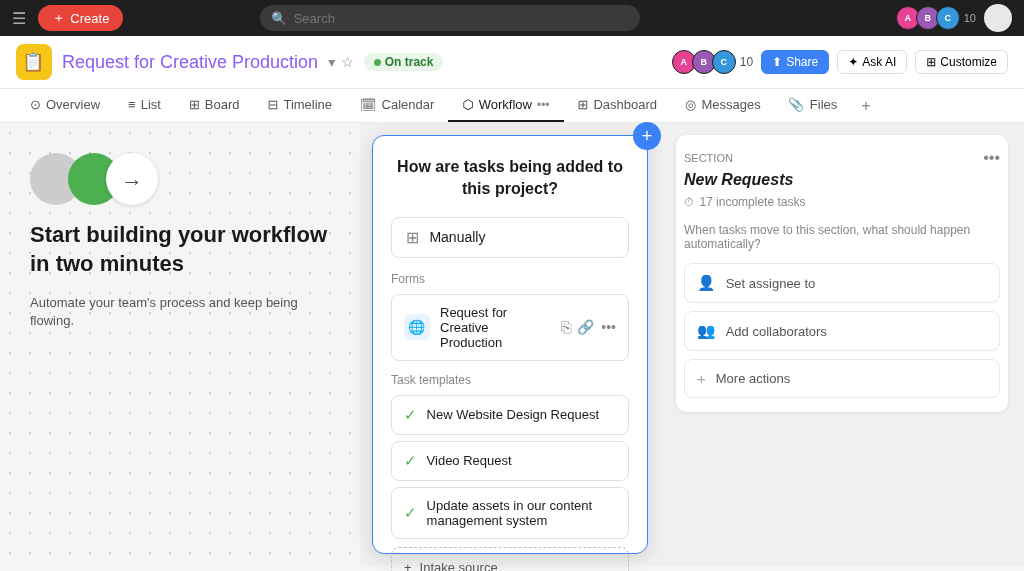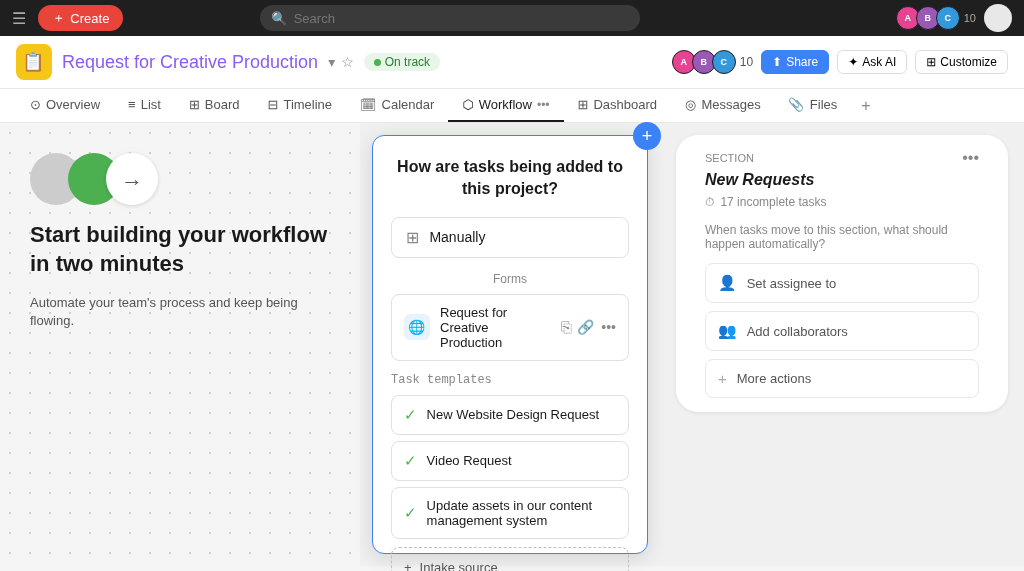--- a/index.html
+++ b/index.html
@@ -110,21 +110,21 @@
       gap: 6px;
       color: #888;
       font-size: 14px;
     }
     .status-badge {
       background: #e8f5e9;
       color: #2e7d32;
       border-radius: 12px;
       padding: 2px 10px;
       font-size: 12px;
-      font-weight: 400;
+      font-weight: 700;
       display: flex;
       align-items: center;
       gap: 4px;
       text-align: center;
     }
     .status-dot { width: 7px; height: 7px; background: #4caf50; border-radius: 50%; }
     .header-right-actions {
       margin-left: auto;
       display: flex;
       align-items: center;
@@ -290,21 +290,20 @@
     }
     .manually-icon {
       color: #888;
       font-size: 16px;
     }
     .section-label {
       font-size: 12px;
       color: #888;
       font-weight: 500;
       margin-bottom: 8px;
-      text-align: center;
     }
     .form-item {
       border: 1px solid #e0e0e0;
       border-radius: 8px;
       padding: 10px 12px;
       display: flex;
       align-items: center;
       gap: 10px;
       margin-bottom: 8px;
       cursor: pointer;
@@ -330,21 +329,20 @@
       display: flex;
       gap: 6px;
       color: #888;
       font-size: 14px;
     }
     .task-templates-label {
       font-size: 12px;
       color: #888;
       font-weight: 500;
       margin: 12px 0 8px;
-      font-family: Liberation Mono, monospace;
     }
     .task-item {
       border: 1px solid #e0e0e0;
       border-radius: 8px;
       padding: 10px 12px;
       display: flex;
       align-items: center;
       gap: 10px;
       margin-bottom: 6px;
       cursor: pointer;
@@ -371,22 +369,22 @@
       font-size: 13px;
     }
 
     
     .right-panel {
       flex: 1;
       padding: 12px 16px;
     }
     .section-card {
       background: white;
-      border-radius: 22px;
-      padding: 14px 29px;
+      border-radius: 10px;
+      padding: 14px 8px;
       box-shadow: 0 1px 4px rgba(0,0,0,0.08);
     }
     .section-card-header {
       display: flex;
       align-items: center;
       justify-content: space-between;
       margin-bottom: 4px;
     }
     .section-tag {
       font-size: 11px;

